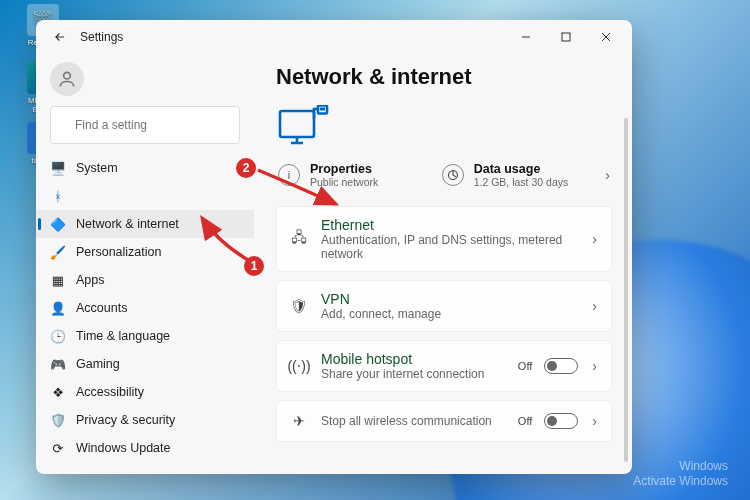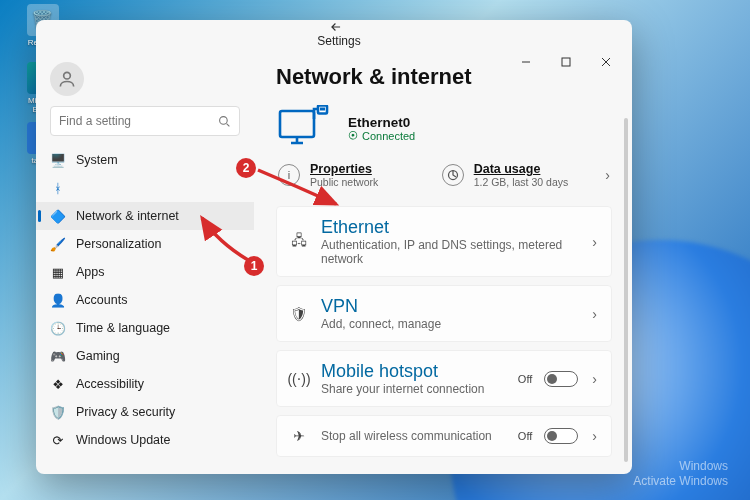--- a/index.html
+++ b/index.html
@@ -17,33 +17,33 @@
   .desktop-icon .di { width: 32px; height: 32px; margin: 0 auto 2px; background: rgba(255,255,255,.3); border-radius: 4px; display:flex;align-items:center;justify-content:center;font-size:18px;}
   .di-recycle { top: 4px; left: 22px; }
   .di-edge    { top: 62px; left: 22px; }
   .di-task    { top: 122px; left: 22px; }
 
   .window {
     position: absolute; left: 36px; top: 20px; width: 596px; height: 454px;
     background: #f7f7f7; border-radius: 8px; box-shadow: 0 12px 40px rgba(0,0,0,.35);
     display: flex; flex-direction: column; overflow: hidden;
   }
-  .titlebar { height: 34px; display: flex; align-items: center; padding: 0 6px 0 10px; flex-direction: column; }
+  .titlebar { height: 34px; display: flex; align-items: center; padding: 0 6px 0 10px; }
   .back-btn { width: 28px; height: 28px; display:flex;align-items:center;justify-content:center;color:#333; border-radius:4px; }
   .title { margin-left: 6px; font-size: 12px; color:#222; }
   .winctrls { margin-left: auto; display: flex; }
   .winbtn { width: 40px; height: 28px; display:flex;align-items:center;justify-content:center;color:#333; font-size:11px;}
 
   .body { flex:1; display:flex; overflow:hidden; }
   .sidebar { width: 218px; padding: 4px 0 8px 0; overflow-y:auto; }
   .avatar-row { padding: 4px 14px 10px 14px; }
   .avatar { width: 34px; height:34px; border-radius:50%; background:#e2e2e2; display:flex;align-items:center;justify-content:center;color:#777; }
   .search {
-    margin: 0 14px 10px 14px; height: 30px; background:#fff; border:1px solid #ddd; border-radius:4px;
-    display:flex; align-items:center; padding:0 8px; color:#666; font-size:12px;
+    margin: 0 14px 10px 14px; height: 38px; background:#fff; border:1px solid #ddd; border-radius:4px;
+    display:flex; align-items:center; padding:0 24px; color:#666; font-size:12px;
   }
   .search input { border:0; outline:0; flex:1; font-size:12px; background:transparent; }
   .nav { list-style:none; }
   .nav li {
     display:flex; align-items:center; gap:10px; padding:6px 14px; font-size:12.5px; color:#222;
     position:relative; cursor:default;
   }
   .nav li .ic { width:16px; height:16px; display:flex;align-items:center;justify-content:center; font-size:13px; }
   .nav li.selected { background:#eaeaea; }
   .nav li.selected::before {
@@ -54,31 +54,31 @@
   .main h1 { font-size:22px; font-weight:600; margin-bottom:14px; color:#111; }
   .net-card { display:flex; gap:16px; align-items:center; margin-bottom:6px; }
   .net-glyph { width:56px; height:48px; display:flex;align-items:center;justify-content:center; color:#0067c0; }
   .net-name { font-size:13.5px; font-weight:600; color:#111; }
   .net-sub { font-size:11px; color:#0a7a3a; display:flex;align-items:center;gap:4px; }
   .net-sub .dot { font-size:10px; color:#0a7a3a; }
 
   .pair { display:flex; align-items:center; margin:6px 0 14px 0; gap:4px; }
   .pair .pcell { flex:1; display:flex; align-items:center; gap:10px; padding:4px 2px; }
   .pair .picon { width:22px;height:22px;display:flex;align-items:center;justify-content:center;color:#555;border:1px solid #888;border-radius:50%;font-size:11px;}
-  .pair .ptitle { font-size:12.5px; font-weight:600; color:#111;text-decoration:underline; }
+  .pair .ptitle { font-size:12.5px; font-weight:600; color:#111; }
   .pair .psub { font-size:10.5px; color:#666; }
   .chev { color:#666; font-size:14px; padding:0 2px; }
 
   .row {
     background:#fdfdfd; border:1px solid #eee; border-radius:4px; padding:10px 12px; margin-bottom:8px;
     display:flex; align-items:center; gap:12px;
   }
   .row .ricon { width:20px;height:20px;display:flex;align-items:center;justify-content:center;color:#444;font-size:14px;}
   .row .rtext { flex:1; }
-  .row .rtitle { font-size:18px; color:#0369a1; }
+  .row .rtitle { font-size:14px; color:#14532d; }
   .row .rsub { font-size:12px; color:#666; }
   .row .rstate { font-size:11px; color:#444; }
   .toggle { position:relative; width:34px; height:16px; border:1px solid #666; border-radius:10px; background:#fff; }
   .toggle::after { content:""; position:absolute; left:2px; top:2px; width:10px; height:10px; background:#666; border-radius:50%; }
 
   .vscroll { position:absolute; right:4px; top:64px; bottom:12px; width:4px; background:#ccc; border-radius:2px; }
   .badge { position:absolute; width:20px;height:20px;border-radius:50%;background:#d72c2c;color:#fff;font-size:12px;font-weight:700;display:flex;align-items:center;justify-content:center; z-index:20;}
   svg.arrow { position:absolute; z-index:19; }
 
   .watermark { position:absolute; right:22px; bottom:10px; color:rgba(255,255,255,.55); font-size:12px; text-align:right; line-height:1.3;}
@@ -198,27 +198,20 @@
       <div class="net-card">
         <div class="net-glyph">
           <svg width="54" height="46" viewBox="0 0 54 46" fill="none" stroke="#0067c0" stroke-width="2.6">
             <rect x="3" y="6" width="34" height="26" rx="2"></rect>
             <path d="M14 38h12M20 32v6"></path>
             <path d="M37 14V4h8"></path>
               <rect x="41" y="0.5" width="9" height="8" rx="1" fill="#fff"></rect>
             <rect x="43" y="2.5" width="5" height="3" fill="#0067c0" stroke="none"></rect>
           </svg>
         </div>
-        <div>
-          <div class="net-name">Ethernet0</div>
-          <div class="net-sub">
-            <span class="dot">⦿</span>
-            <span>Connected</span>
-          </div>
-        </div>
       </div>
 
       <div class="pair">
         <div class="pcell">
           <div class="picon">i</div>
           <div>
             <div class="ptitle">Properties</div>
             <div class="psub">Public network</div>
           </div>
         </div>

